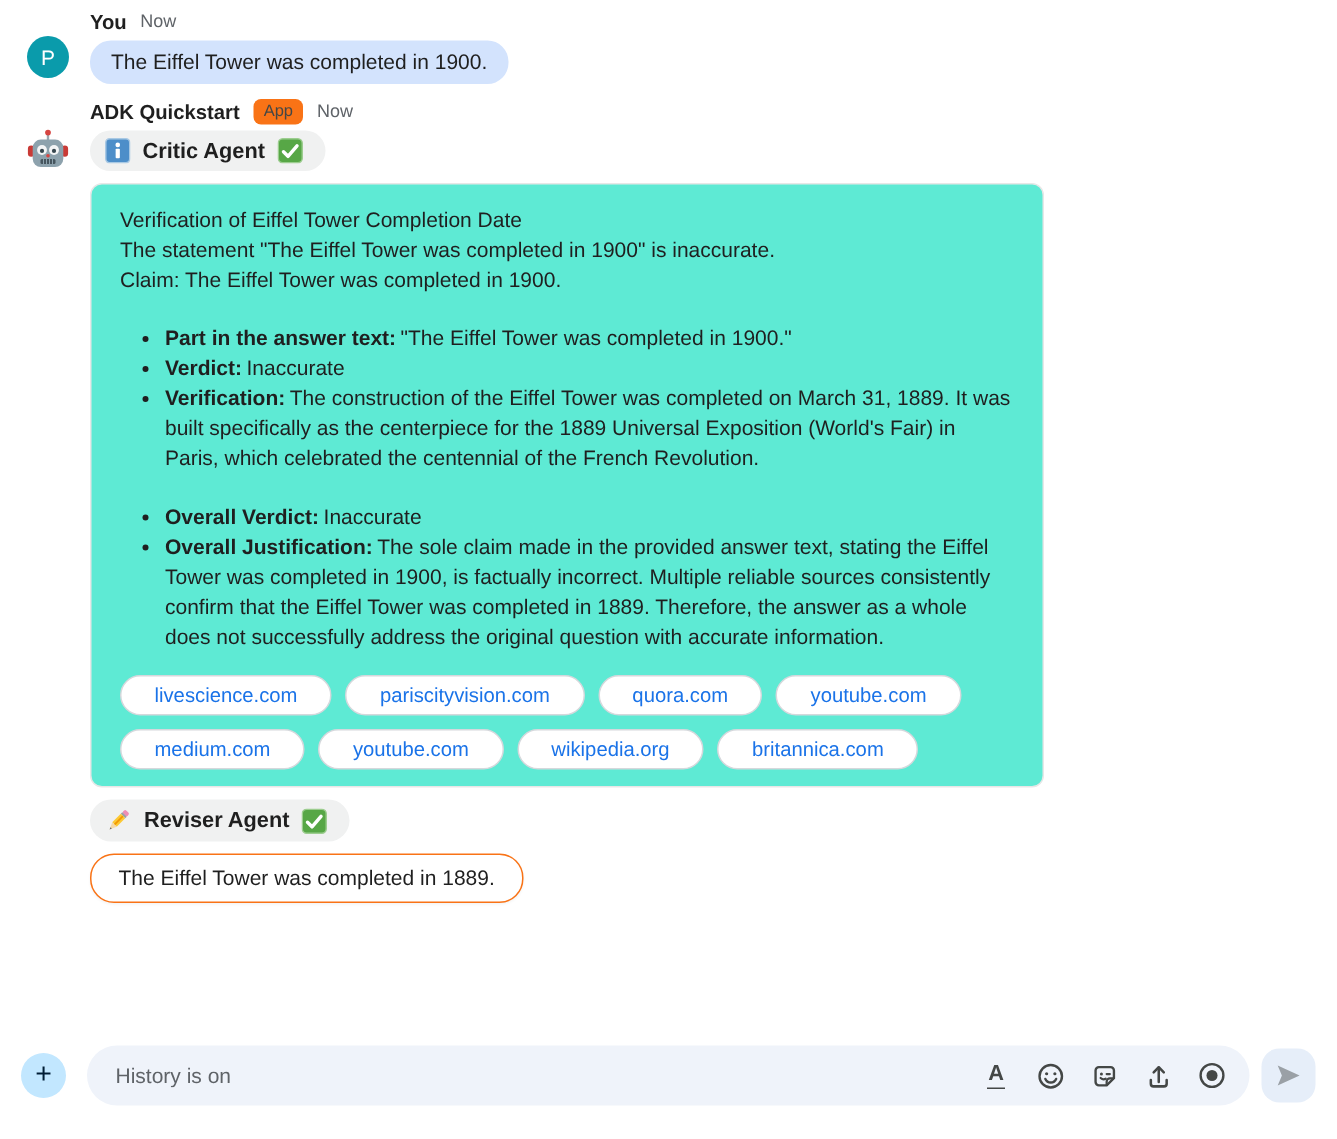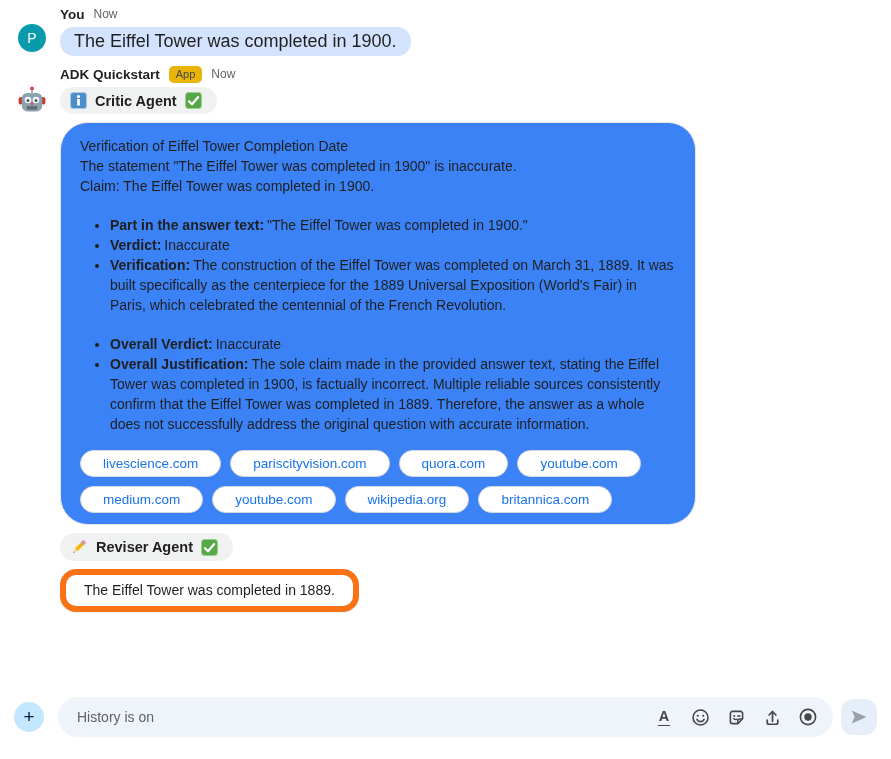--- a/index.html
+++ b/index.html
@@ -11,46 +11,46 @@
     color: #1f1f1f;
     -webkit-font-smoothing: antialiased;
   }
   .chat { position: absolute; top: 6px; left: 0; right: 0; }
   .row { display: flex; margin-bottom: 10px; }
   .avatar-col { flex: 0 0 60px; width: 60px; padding-left: 18px; padding-top: 18px; }
   .content-col { flex: 1; min-width: 0; }
   .meta { display: flex; align-items: center; gap: 9px; height: 16px; margin-bottom: 5px; }
   .sender { font-weight: 700; font-size: 13.5px; color: #1f1f1f; }
   .time { font-size: 12px; color: #5f6368; }
-  .app-badge { background: #eab308; color: #444746; font-size: 11px; line-height: 1;
+  .app-badge { background: #f97316; color: #444746; font-size: 11px; line-height: 1;
     padding: 3px 7px; border-radius: 5px; font-weight: 500; }
   .avatar-p { width: 28px; height: 28px; border-radius: 50%; background: #0a9bab;
     color: #fff; font-size: 14px; font-weight: 500; display: flex; align-items: center;
     justify-content: center; cursor: pointer; }
   .avatar-bot { width: 30px; height: 30px; margin-left: -1px; margin-top: 1px; cursor: pointer; }
   .bubble-user { display: inline-block; background: #d3e3fd; border-radius: 14px;
-    padding: 5px 14px; font-size: 18px; line-height: 19px; }
+    padding: 5px 14px; font-size: 14px; line-height: 19px; }
   .agent-pill { display: inline-flex; align-items: center; gap: 8px; background: #f0f1f1;
     border-radius: 15px; padding: 5px 15px 5px 10px; font-size: 14.5px; font-weight: 700;
     margin-bottom: 8px; }
   .agent-pill .status { margin-left: 0; }
-  .card { width: 636px; border: 1px solid #e7e7e7; border-radius: 28px;
+  .card { width: 636px; border: 1px solid #e7e7e7; border-radius: 8px;
     padding: 13px 20px 11px 19px; font-size: 14px; line-height: 20px; margin-bottom: 8px;
-    background: #3b82f6; }
+    background: #5eead4; }
   .card p { margin: 0; }
   .card .heading-p { margin: 19px 0; }
   .card ul { margin: 19px 0; padding-left: 30px; }
   .card ul.tight-bottom { margin-bottom: 9px; }
   .card li { line-height: 20px; }
   .li-label { font-weight: 700; margin-right: 3px; }
   .chips { display: flex; flex-wrap: wrap; gap: 9px; max-width: 562px; margin-top: 16px; }
   .chip { height: 27px; display: inline-flex; align-items: center; padding: 0 22px;
     border: 1.4px solid #d5d8dc; border-radius: 14px; background: #fff; color: #1a73e8;
     font-size: 13.5px; font-weight: 500; cursor: pointer; white-space: nowrap; }
-  .bubble-plain { display: inline-block; background: #fff; border: 6px solid #f97316;
+  .bubble-plain { display: inline-block; background: #fff; border: 1px solid #f97316;
     border-radius: 16px; padding: 6px 18px; font-size: 14px; line-height: 19px;
     box-shadow: 0 1px 2px rgba(0,0,0,0.05); text-align: right; }
   
   .composer { position: absolute; left: 14px; right: 14px; top: 697px; height: 40px;
     display: flex; align-items: center; gap: 8px; }
   .plus-btn { flex: 0 0 30px; width: 30px; height: 30px; border-radius: 50%;
     background: #c2e7ff; border: none; color: #001d35; font-size: 19px; line-height: 1;
     display: flex; align-items: center; justify-content: center; cursor: pointer;
     margin-right: 6px; padding: 0 0 2px 0; font-family: inherit; }
   .input-pill { flex: 1; height: 40px; background: #eff3fa; border-radius: 20px;

